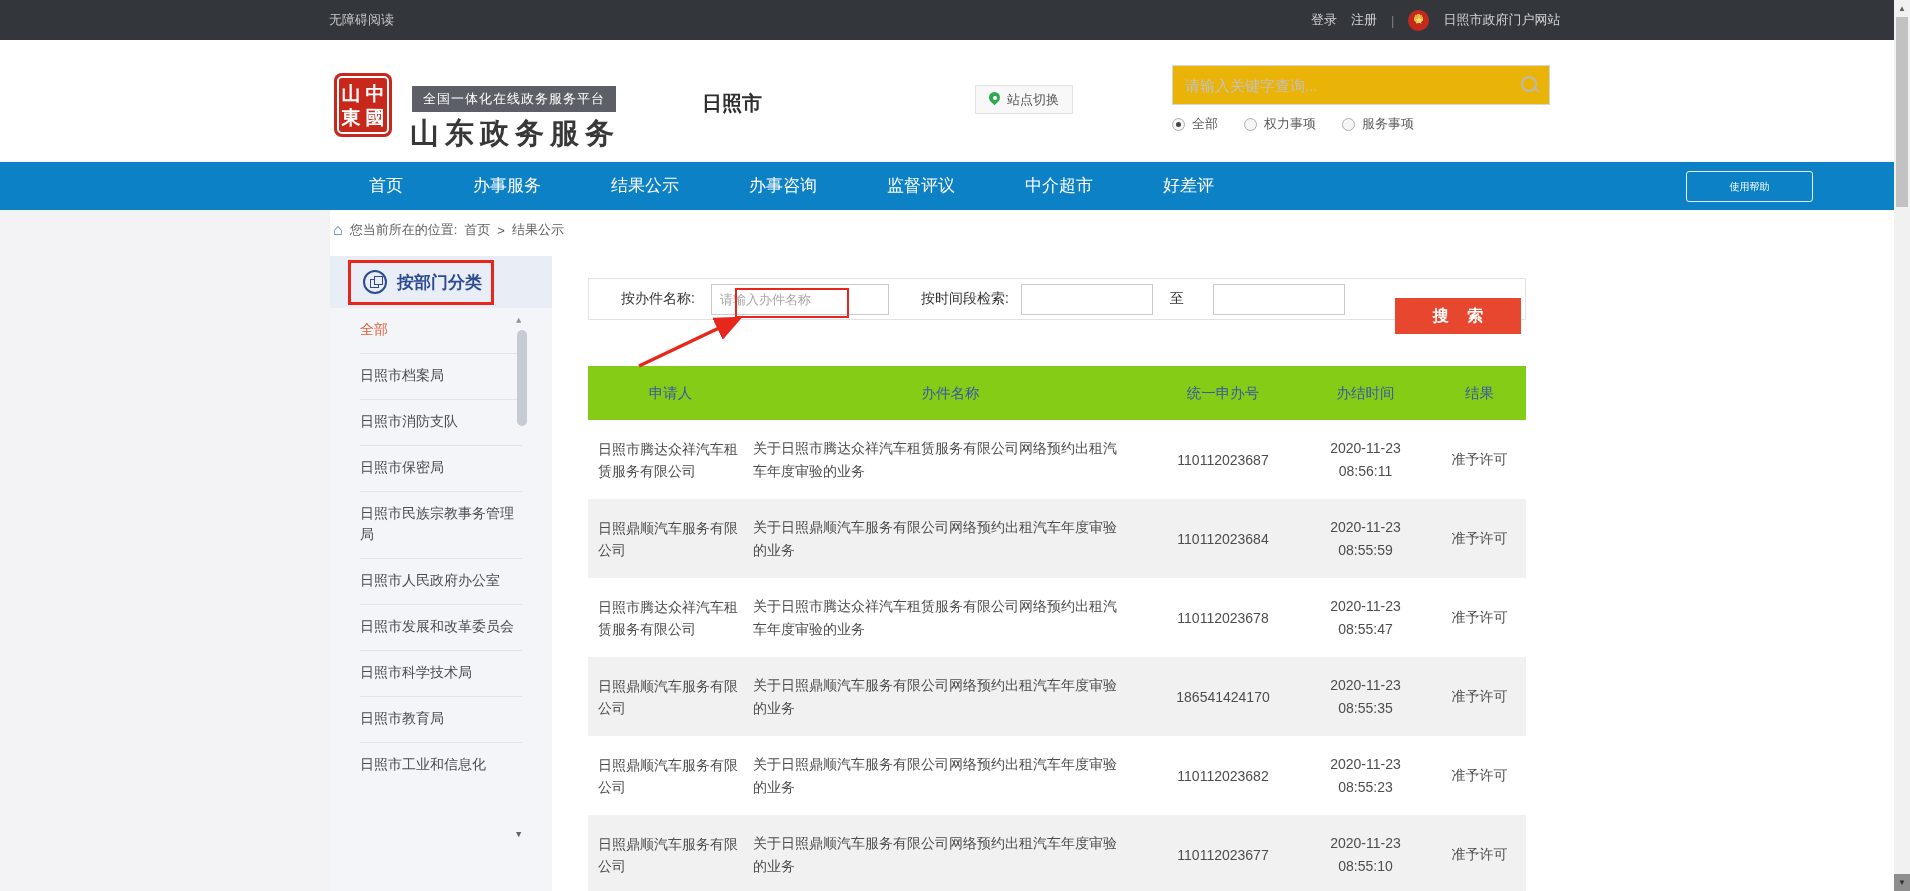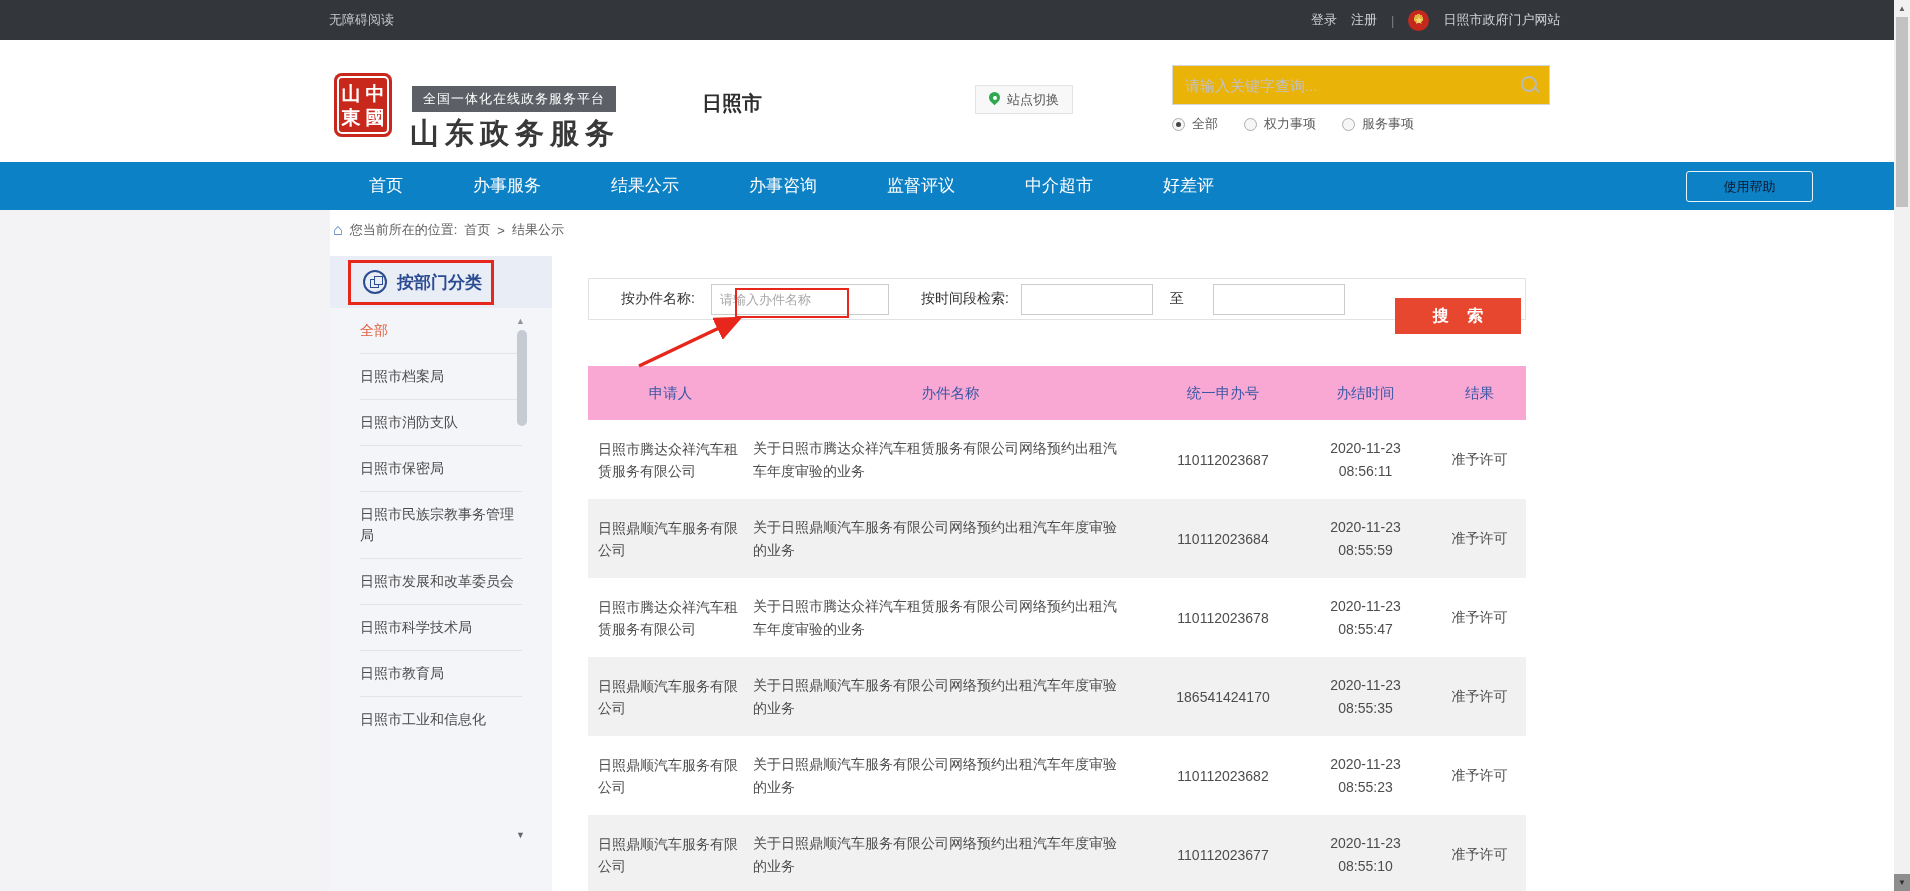--- a/index.html
+++ b/index.html
@@ -42,33 +42,33 @@
   .h-filters { position:absolute; left:1172px; top:75px; display:flex; gap:26px; align-items:center; font-size:13px; color:#5d5d5d; }
   .radio-opt { display:flex; align-items:center; gap:7px; cursor:pointer; }
   .radio { width:13px; height:13px; border-radius:50%; border:1px solid #adadad; background:#f6f6f6; position:relative; }
   .radio.sel:after { content:""; position:absolute; left:3px; top:3px; width:5px; height:5px; border-radius:50%; background:#454545; }
 
   
   .navbar { position:absolute; left:0; top:162px; width:1910px; height:48px; background:#0d81c5; }
   .nav-items { position:absolute; left:334px; top:0; height:48px; display:flex; }
   .nav-item { padding:0 35px; line-height:48px; color:#fff; font-size:17px; cursor:pointer; white-space:nowrap; }
   .nav-help { position:absolute; left:1686px; top:9px; width:127px; height:31px; border:1px solid rgba(255,255,255,.9);
-              border-radius:3px; color:#0f172a; font-size:13px; line-height:29px; text-align:center; cursor:pointer; }
+              border-radius:3px; color:#ffffff; font-size:10px; line-height:29px; text-align:center; cursor:pointer; }
 
   
   .breadcrumb { position:absolute; left:333px; top:221px; display:flex; align-items:center; gap:7px;
                 font-size:13px; color:#5f5f5f; }
   .home-ico { color:#4577b6; font-size:16px; line-height:1; }
   .crumb-link { cursor:pointer; }
 
   
   .left-margin { position:absolute; left:0; top:210px; width:330px; height:681px; background:#f3f3f6; }
 
   
-  .sidebar { position:absolute; left:330px; top:256px; width:222px; height:635px; background:#f4f5f9; }
+  .sidebar { position:absolute; left:330px; top:256px; width:222px; height:635px; background:#f4f5f9;font-family:Liberation Mono, monospace; }
   .side-head { position:relative; height:52px; background:#e9edf6; display:flex; align-items:center; padding-left:33px; gap:10px;
                color:#2c4c92; font-size:17px; font-weight:bold; }
   .cat-ico { width:24px; height:24px; border:2px solid #2c4c92; border-radius:50%; position:relative; flex:0 0 auto; }
   .cat-ico:before { content:""; position:absolute; left:5px; top:7px; width:7px; height:7px; border:1.5px solid #2c4c92; background:#e9edf6; }
   .cat-ico:after { content:""; position:absolute; left:9px; top:4px; width:7px; height:7px; border:1.5px solid #2c4c92; background:#e9edf6; }
   .side-annot { position:absolute; left:18px; top:4px; width:146px; height:45px; border:3px solid #e7271b; pointer-events:none; }
   .side-list { }
   .side-item { margin:0 30px; padding:12px 0; border-bottom:1px solid #e2e4ea; font-size:14px; color:#4c4c4c;
                line-height:21px; cursor:pointer; width:162px; }
   .side-item.active { color:#e2603c; }
@@ -89,21 +89,21 @@
   .lab2 { margin-left:32px; }
   .in-date { width:132px; margin-left:12px; }
   .to-label { margin:0 17px; font-size:14px; color:#333; }
   .search-btn { position:absolute; left:806px; top:19px; width:126px; height:36px; background:#e8472f; color:#fff;
                 font-size:16px; font-weight:bold; letter-spacing:7px; text-align:center; line-height:36px;
                 cursor:pointer; padding-left:7px; }
   .input-annot { position:absolute; left:146px; top:9px; width:114px; height:30px; border:2.5px solid #e7271b; pointer-events:none; }
 
   
   .table { margin-top:46px; }
-  .t-head { height:54px; background:#f9a8d4; display:flex; align-items:center; color:#3b57a5; font-size:14.5px; }
+  .t-head { height:54px; background:#84cc16; display:flex; align-items:center; color:#3b57a5; font-size:14.5px; }
   .t-head > div { text-align:center; }
   .t-row { height:79px; display:flex; align-items:center; font-size:14px; color:#4d4d4d; }
   .t-row.alt { background:#f1f1f1; }
   .c1 { width:165px; padding-left:10px; padding-right:8px; line-height:22px; }
   .c2 { width:395px; padding-right:18px; line-height:23px; }
   .c3 { width:150px; text-align:center; }
   .c4 { width:135px; text-align:center; line-height:23px; }
   .c5 { width:93px; text-align:center; }
   .t-head .c1, .t-head .c2 { padding:0; }
 
@@ -196,20 +196,21 @@
       <span class="cat-ico"></span>
       <span>按部门分类</span>
       <span class="side-annot"></span>
     </div>
     <div class="side-list">
       <div class="side-item active">全部</div>
       <div class="side-item">日照市档案局</div>
       <div class="side-item">日照市消防支队</div>
       <div class="side-item">日照市保密局</div>
       <div class="side-item">日照市民族宗教事务管理局</div>
+      <div class="side-item">日照市人民政府办公室</div>
       <div class="side-item">日照市发展和改革委员会</div>
       <div class="side-item">日照市科学技术局</div>
       <div class="side-item">日照市教育局</div>
       <div class="side-item">日照市工业和信息化</div>
     </div>
     <span class="side-up">▲</span>
     <span class="side-thumb"></span>
     <span class="side-down">▼</span>
   </div>
 

